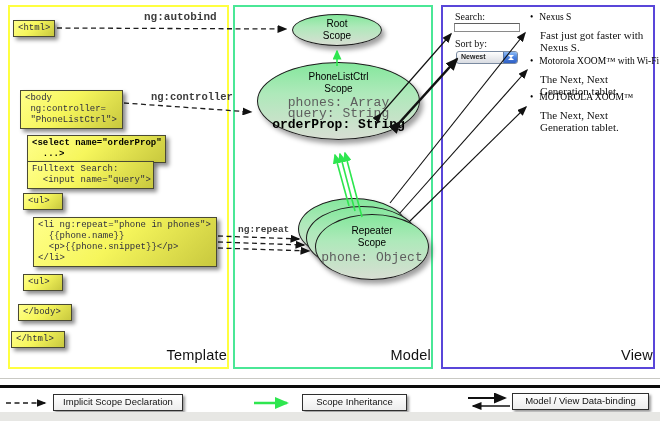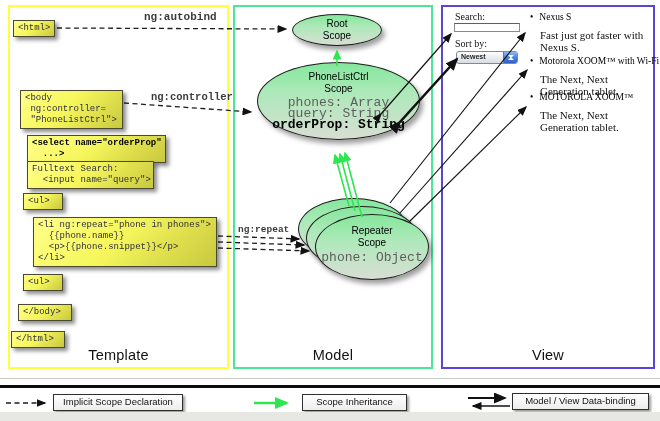--- a/index.html
+++ b/index.html
@@ -3,21 +3,21 @@
 <meta charset="utf-8">
 <style>
   html,body{margin:0;padding:0;background:#fafaf8;}
   .canvas{position:relative;width:660px;height:421px;background:#ffffff;overflow:hidden;
           font-family:"Liberation Sans",sans-serif;}
   
   .col{position:absolute;top:5px;height:364px;background:#fff;border:2px solid #888;box-sizing:border-box;}
   .col-template{left:8px;width:221px;border-color:var(--c-template_border,#ffff40);}
   .col-model{left:233px;width:200px;border-color:var(--c-model_border,#4ae796);}
   .col-view{left:441px;width:214px;border-color:var(--c-view_border,#5946d9);}
-  .col-label{position:absolute;bottom:4px;left:0;right:0;text-align:center;
+  .col-label{position:absolute;bottom:4px;left:0;right:0;text-align:right;
              font-size:14.5px;color:#111;letter-spacing:.2px;}
   
   .ybox{position:absolute;background:linear-gradient(135deg,#ffff8a 0%,#f6f65c 45%,#c8c83e 100%);
         border:1.5px solid #4a4a34;box-shadow:2.5px 3px 4px rgba(0,0,0,.45);
         font-family:Liberation Mono, monospace;font-size:9px;line-height:11px;
         color:#2e2e3e;padding:2px 4px;box-sizing:border-box;}
   .ybox .cl{white-space:pre;}
   .ybox.bold{font-weight:bold;color:#000;}
   
   .directive{position:absolute;font-family:"Liberation Mono","DejaVu Sans Mono",monospace;

